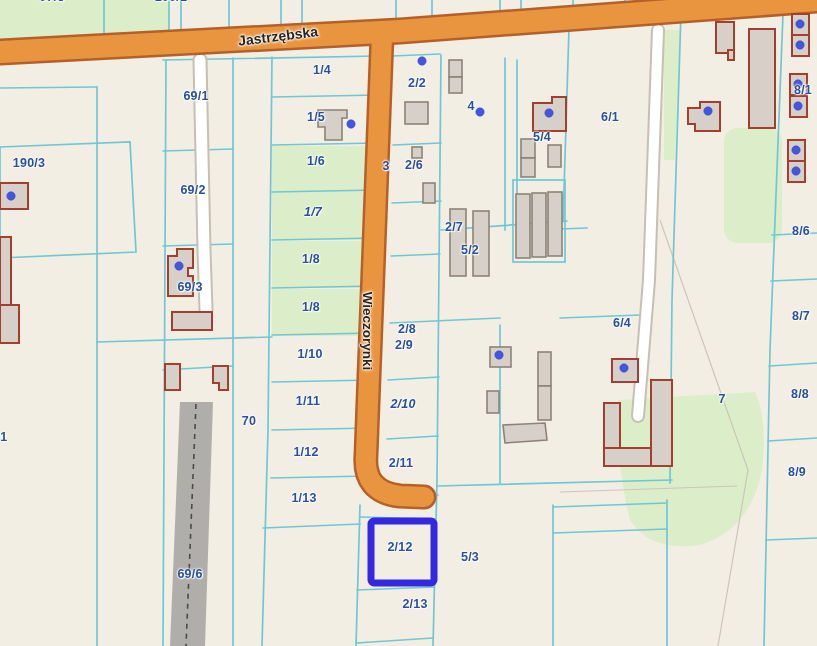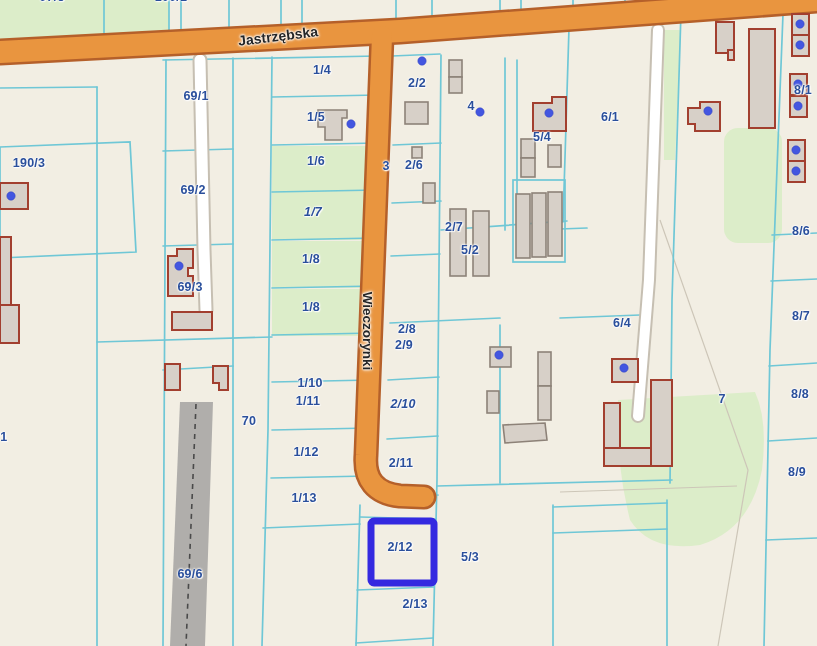--- a/index.html
+++ b/index.html
@@ -257,21 +257,21 @@
       <div class="plabel" style="left: 410px; top: 227px; margin-left: 44px;">2/7</div>
       <div class="plabel" style="left: 801px; top: 231px;">8/6</div>
       <div class="plabel" style="left: 470px; top: 250px;">5/2</div>
       <div class="plabel" style="left: 311px; top: 259px;">1/8</div>
       <div class="plabel" style="left: 407px; top: 287px; margin-top: 42px;">2/8</div>
       <div class="plabel" style="left: 190px; top: 287px;">69/3</div>
       <div class="plabel" style="left: 311px; top: 307px;">1/8</div>
       <div class="plabel" style="left: 801px; top: 316px;">8/7</div>
       <div class="plabel" style="left: 622px; top: 323px;">6/4</div>
       <div class="plabel" style="left: 404px; top: 345px;">2/9</div>
-      <div class="plabel" style="left: 310px; top: 354px; margin-top: 29px;">1/10</div>
+      <div class="plabel" style="left: 310px; top: 354px;">1/10</div>
       <div class="plabel" style="left: 800px; top: 394px;">8/8</div>
       <div class="plabel" style="left: 722px; top: 399px;">7</div>
       <div class="plabel" style="left: 308px; top: 401px;">1/11</div>
       <div class="plabel" style="left: 403px; top: 404px; font-style: italic;">2/10</div>
       <div class="plabel" style="left: 249px; top: 421px;">70</div>
       <div class="plabel" style="left: 2px; top: 437px;">/1</div>
       <div class="plabel" style="left: 306px; top: 452px;">1/12</div>
       <div class="plabel" style="left: 401px; top: 463px;">2/11</div>
       <div class="plabel" style="left: 797px; top: 472px;">8/9</div>
       <div class="plabel" style="left: 304px; top: 498px;">1/13</div>

